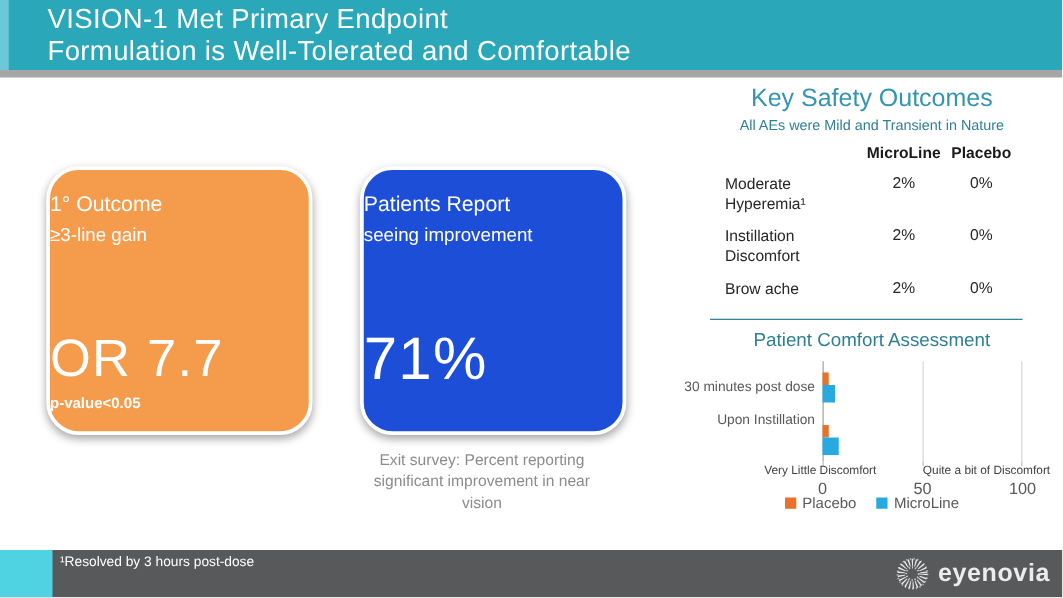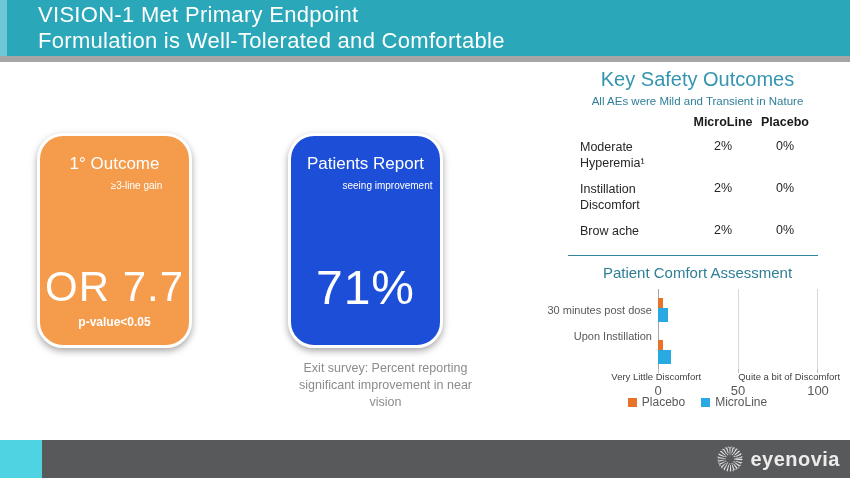--- a/index.html
+++ b/index.html
@@ -6,28 +6,28 @@
   .slide{position:relative;width:850px;height:478px;background:#fff;overflow:hidden;
          font-family:"Liberation Sans","DejaVu Sans",sans-serif;}
 
   
   .header{position:absolute;top:0;left:0;width:850px;height:56px;background:#2AA7B9;}
   .header-accent{position:absolute;left:0;top:0;width:7px;height:56px;background:#6CC8D6;}
   .header-title{position:absolute;left:38px;top:2px;color:#fff;font-size:22px;line-height:26px;letter-spacing:.3px;}
   .header-shadow{position:absolute;top:56px;left:0;width:850px;height:6px;background:#A6A6A6;}
 
   
-  .card{position:absolute;top:133px;width:155px;height:215px;border-radius:26px;border:3px solid #fff;
+  .card{position:absolute;top:133px;width:213px;height:215px;border-radius:26px;border:3px solid #fff;
         box-shadow:0 3px 7px rgba(0,0,0,.35);box-sizing:border-box;display:flex;flex-direction:column;
-        justify-content:space-between;text-align:center;color:#fff;}
+        justify-content:space-between;color:#fff;}
   .card.orange{left:37px;background:#F59B4C;}
   .card.blue{left:288px;background:#52ACC2;}
   .card-top{padding-top:18px;}
   .card-h1{font-size:17px;}
-  .card-h2{font-size:10px;margin-top:6px;margin-left:44px;}
+  .card-h2{font-size:15px;margin-top:6px;}
   .card-big{font-size:42px;letter-spacing:1px;}
   .card.blue .card-big{font-size:48px;margin-bottom:30px;}
   .card-sub{font-size:12px;margin:4px 0 16px;font-weight:bold;}
 
   .exit-caption{position:absolute;left:283px;top:360px;width:205px;text-align:center;
                 color:#8C8C8C;font-size:12.5px;line-height:17px;}
 
   
   .right-col{position:absolute;left:560px;top:68px;width:275px;}
   .safety-title{text-align:center;color:#3595B0;font-size:20px;}
@@ -174,20 +174,21 @@
       </div>
       <div class="legend-item">
         <span class="legend-swatch" style="background: rgb(41, 169, 226);"></span>
         <span>MicroLine</span>
       </div>
     </div>
   </div>
 
   <div class="footer">
     <div class="footer-accent"></div>
+    <div class="footnote">¹Resolved by 3 hours post-dose</div>
     <div class="logo">
       <svg width="28" height="28" viewBox="0 0 28 28">
         <g fill="none" stroke="#ffffff">
           <circle cx="14" cy="14" r="9" stroke-width="6" stroke-dasharray="1 1.6" opacity="0.85"></circle>
           <circle cx="14" cy="14" r="12" stroke-width="1.5" stroke-dasharray="1 2" opacity="0.55"></circle>
           <circle cx="14" cy="14" r="5" stroke-width="1.5" stroke-dasharray="1 1.5" opacity="0.7"></circle>
         </g>
       </svg>
       <span class="logo-text">eyenovia</span>
     </div>

